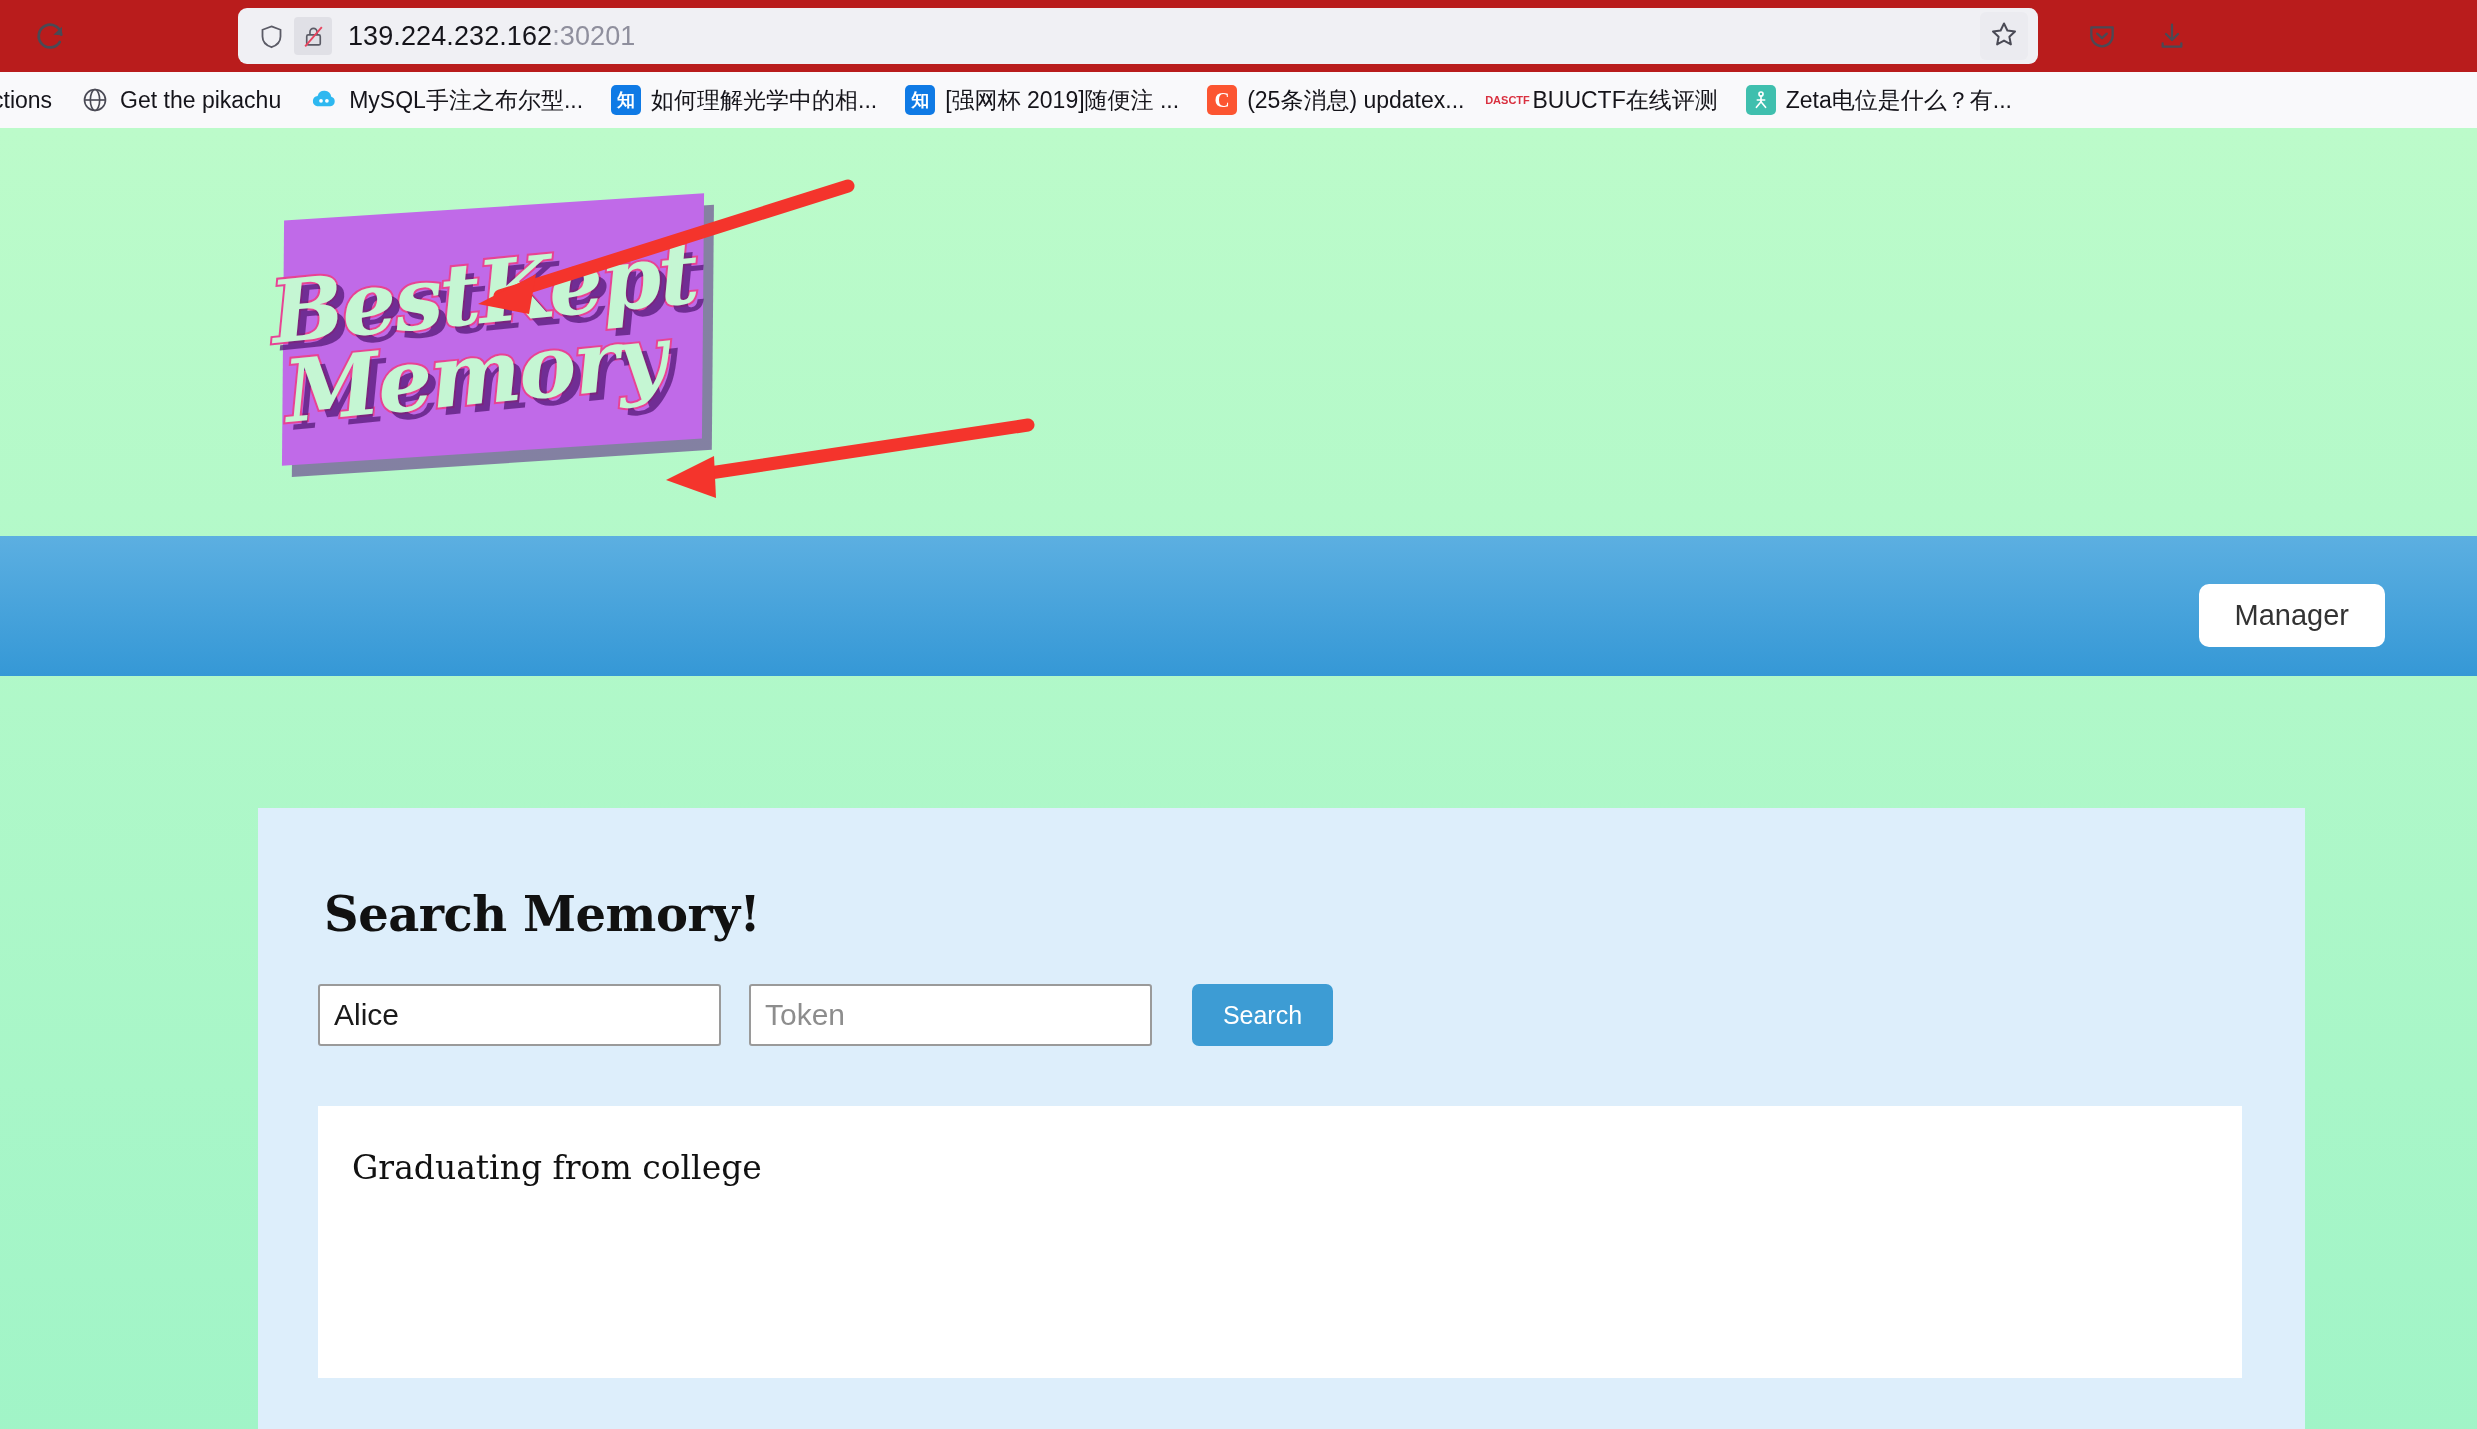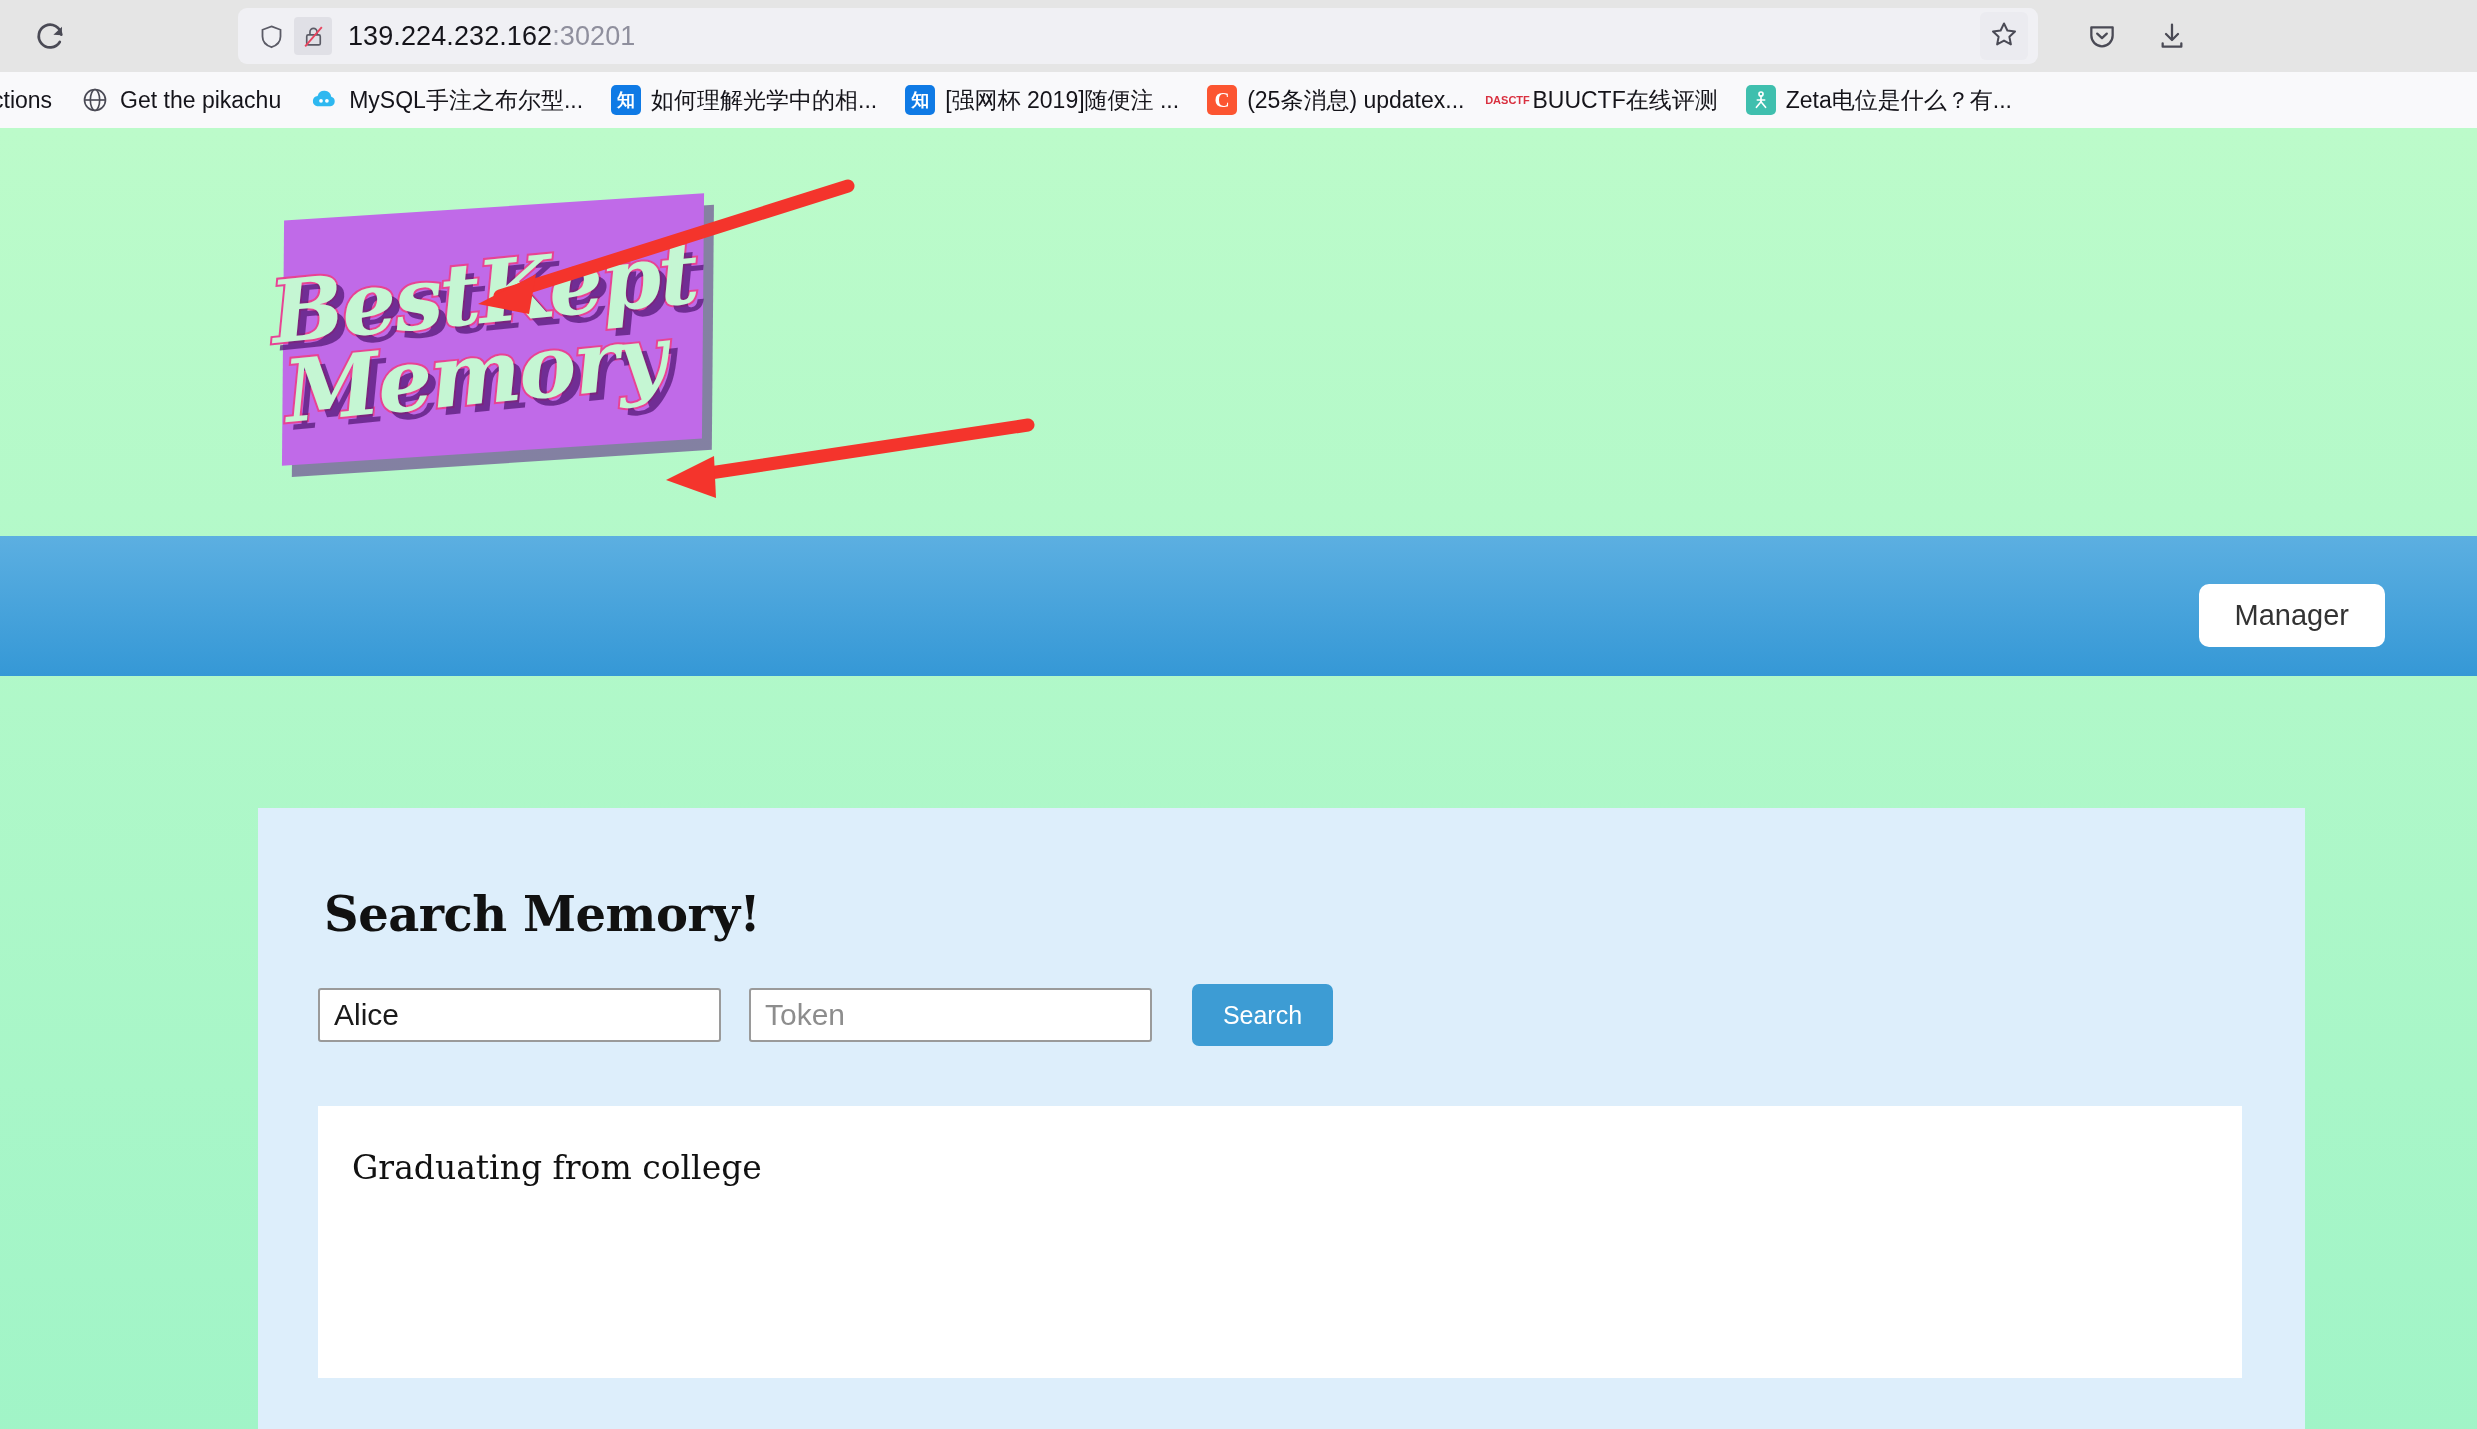--- a/index.html
+++ b/index.html
@@ -15,21 +15,21 @@
   
   .browser-chrome {
     width: 100%;
     background: #f9f9fb;
   }
   .nav-bar {
     height: 72px;
     display: flex;
     align-items: center;
     padding: 0 22px;
-    background: #e5e5e5;
+    background: #b91c1c;
   }
   .nav-btn {
     width: 56px; height: 56px;
     display: flex; align-items: center; justify-content: center;
     border-radius: 6px;
     flex: 0 0 auto;
   }
   .nav-btn svg { display:block; }
 
   .urlbar {
@@ -206,21 +206,21 @@
     letter-spacing: -0.5px;
   }
   .search-row {
     display: flex;
     align-items: center;
     gap: 0;
     margin-top: 42px;
   }
   .inp {
     width: 403px;
-    height: 54px;
+    height: 62px;
     border: 2px solid #9a9a9a;
     background: #ffffff;
     border-radius: 3px;
     font-size: 30px;
     padding: 0 14px;
     color: #1a1a1a;
     font-family: "Liberation Sans", sans-serif;
     outline: none;
   }
   .inp::placeholder { color: #8d8d8d; }

